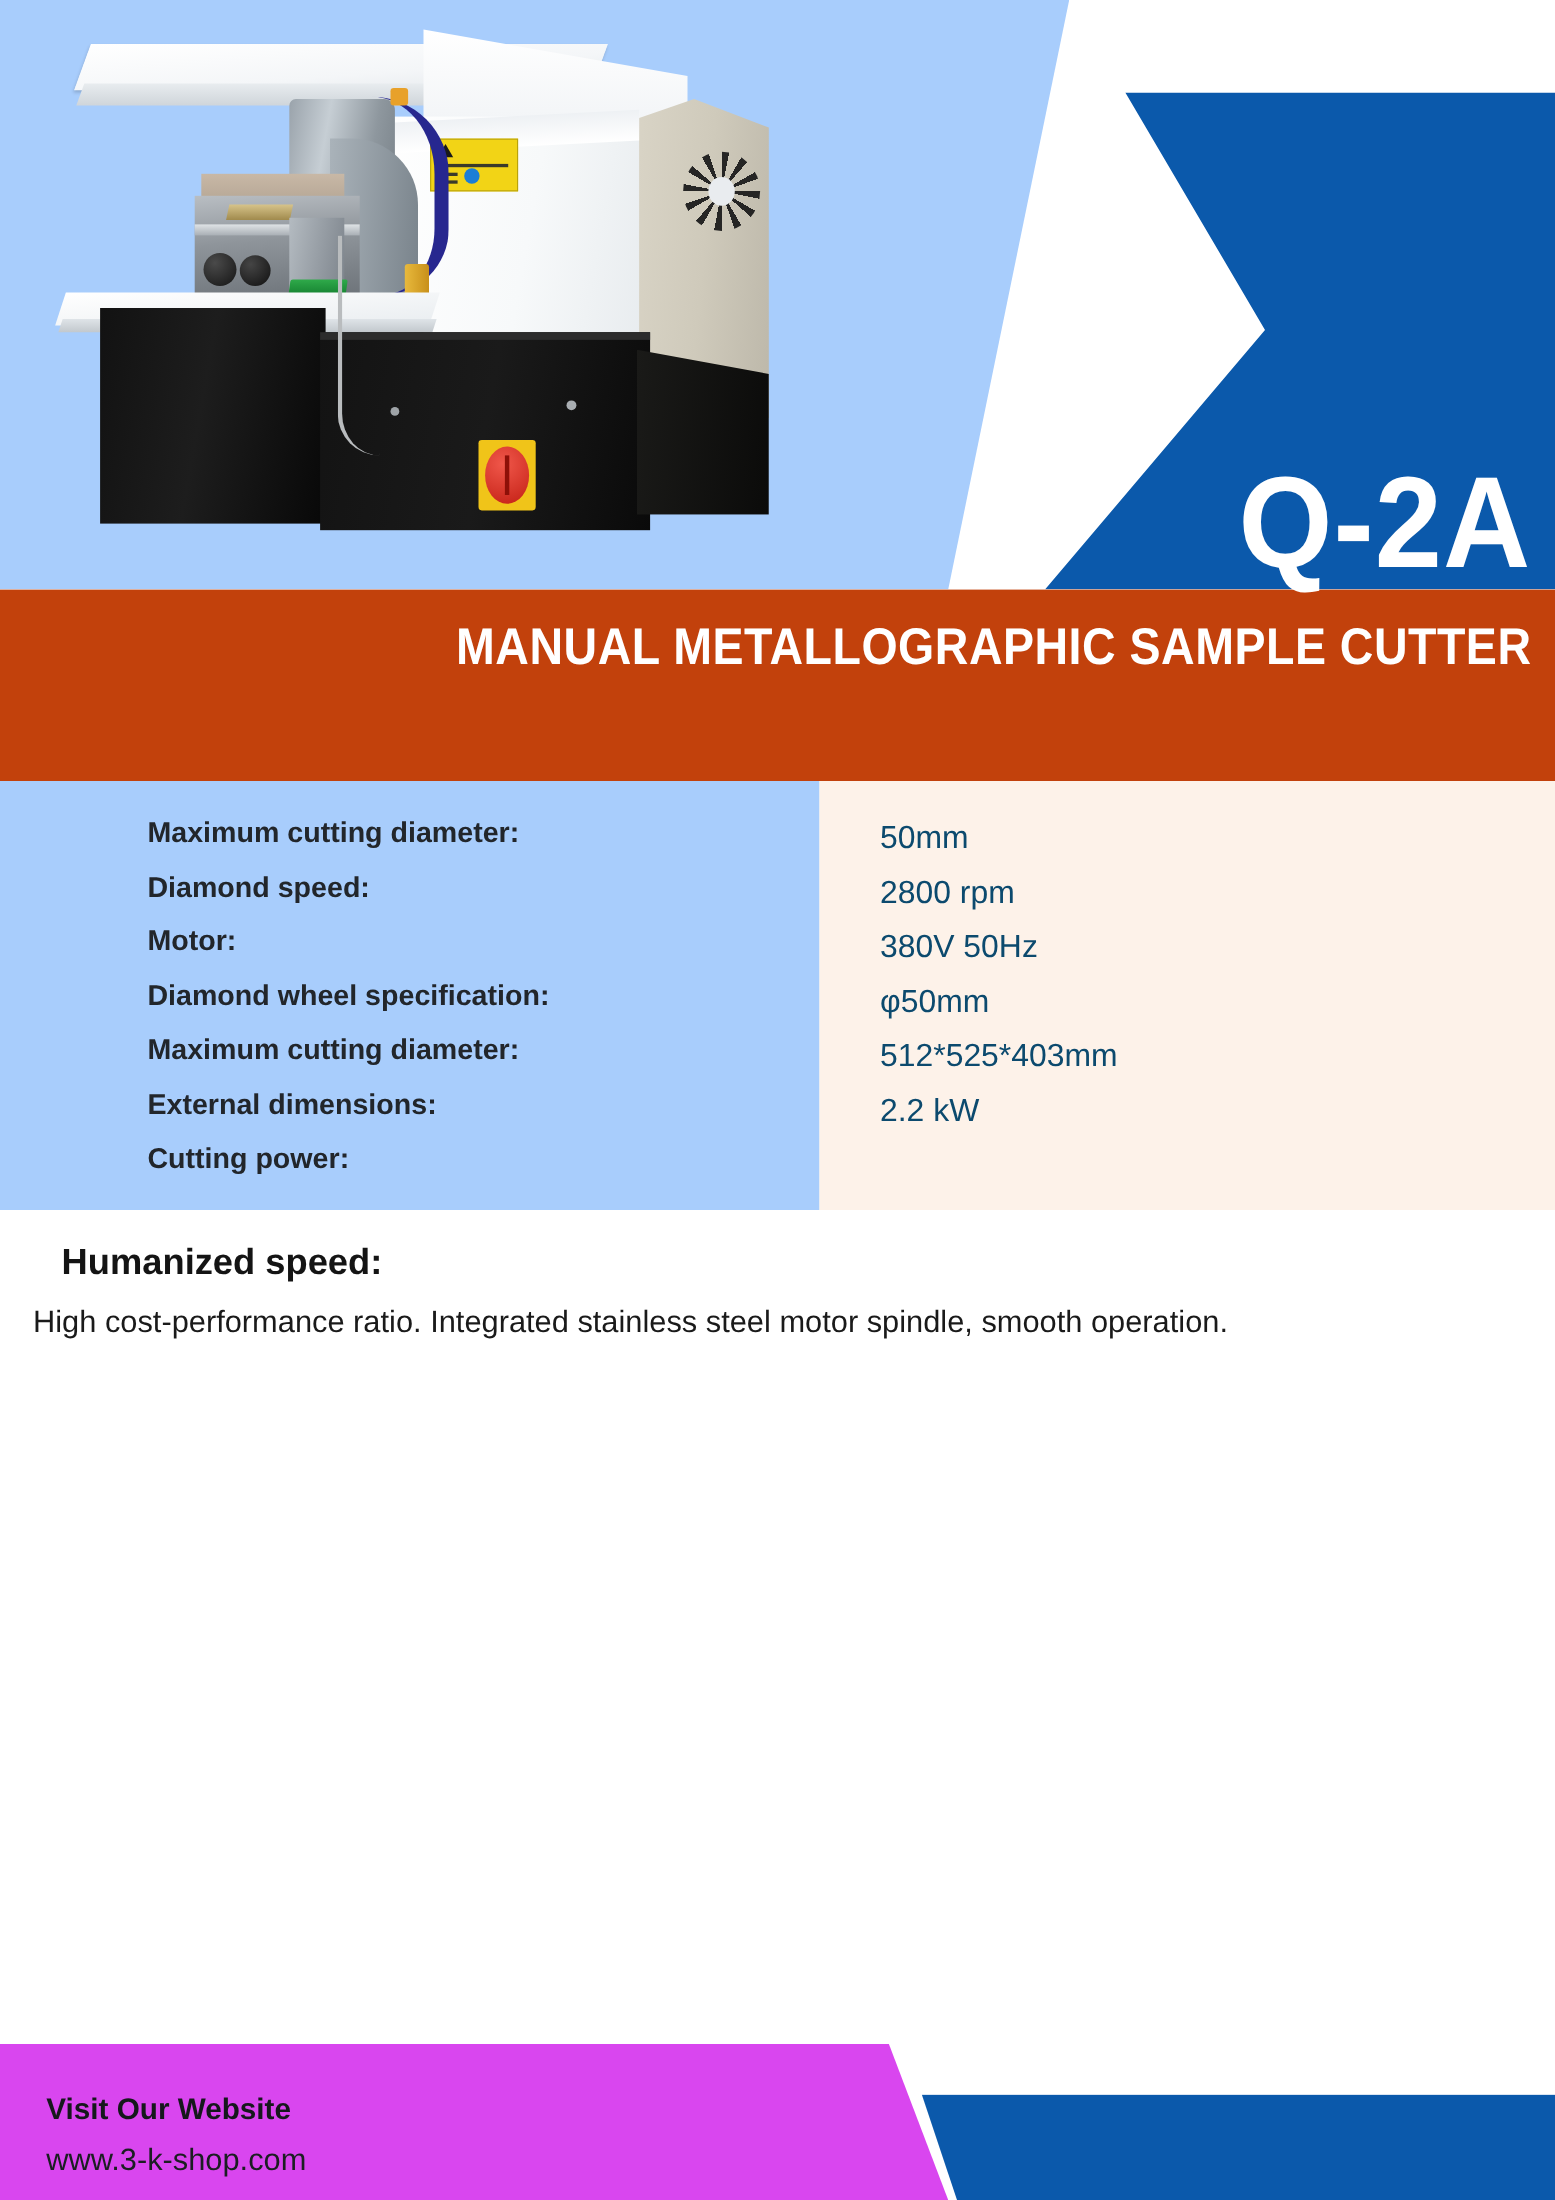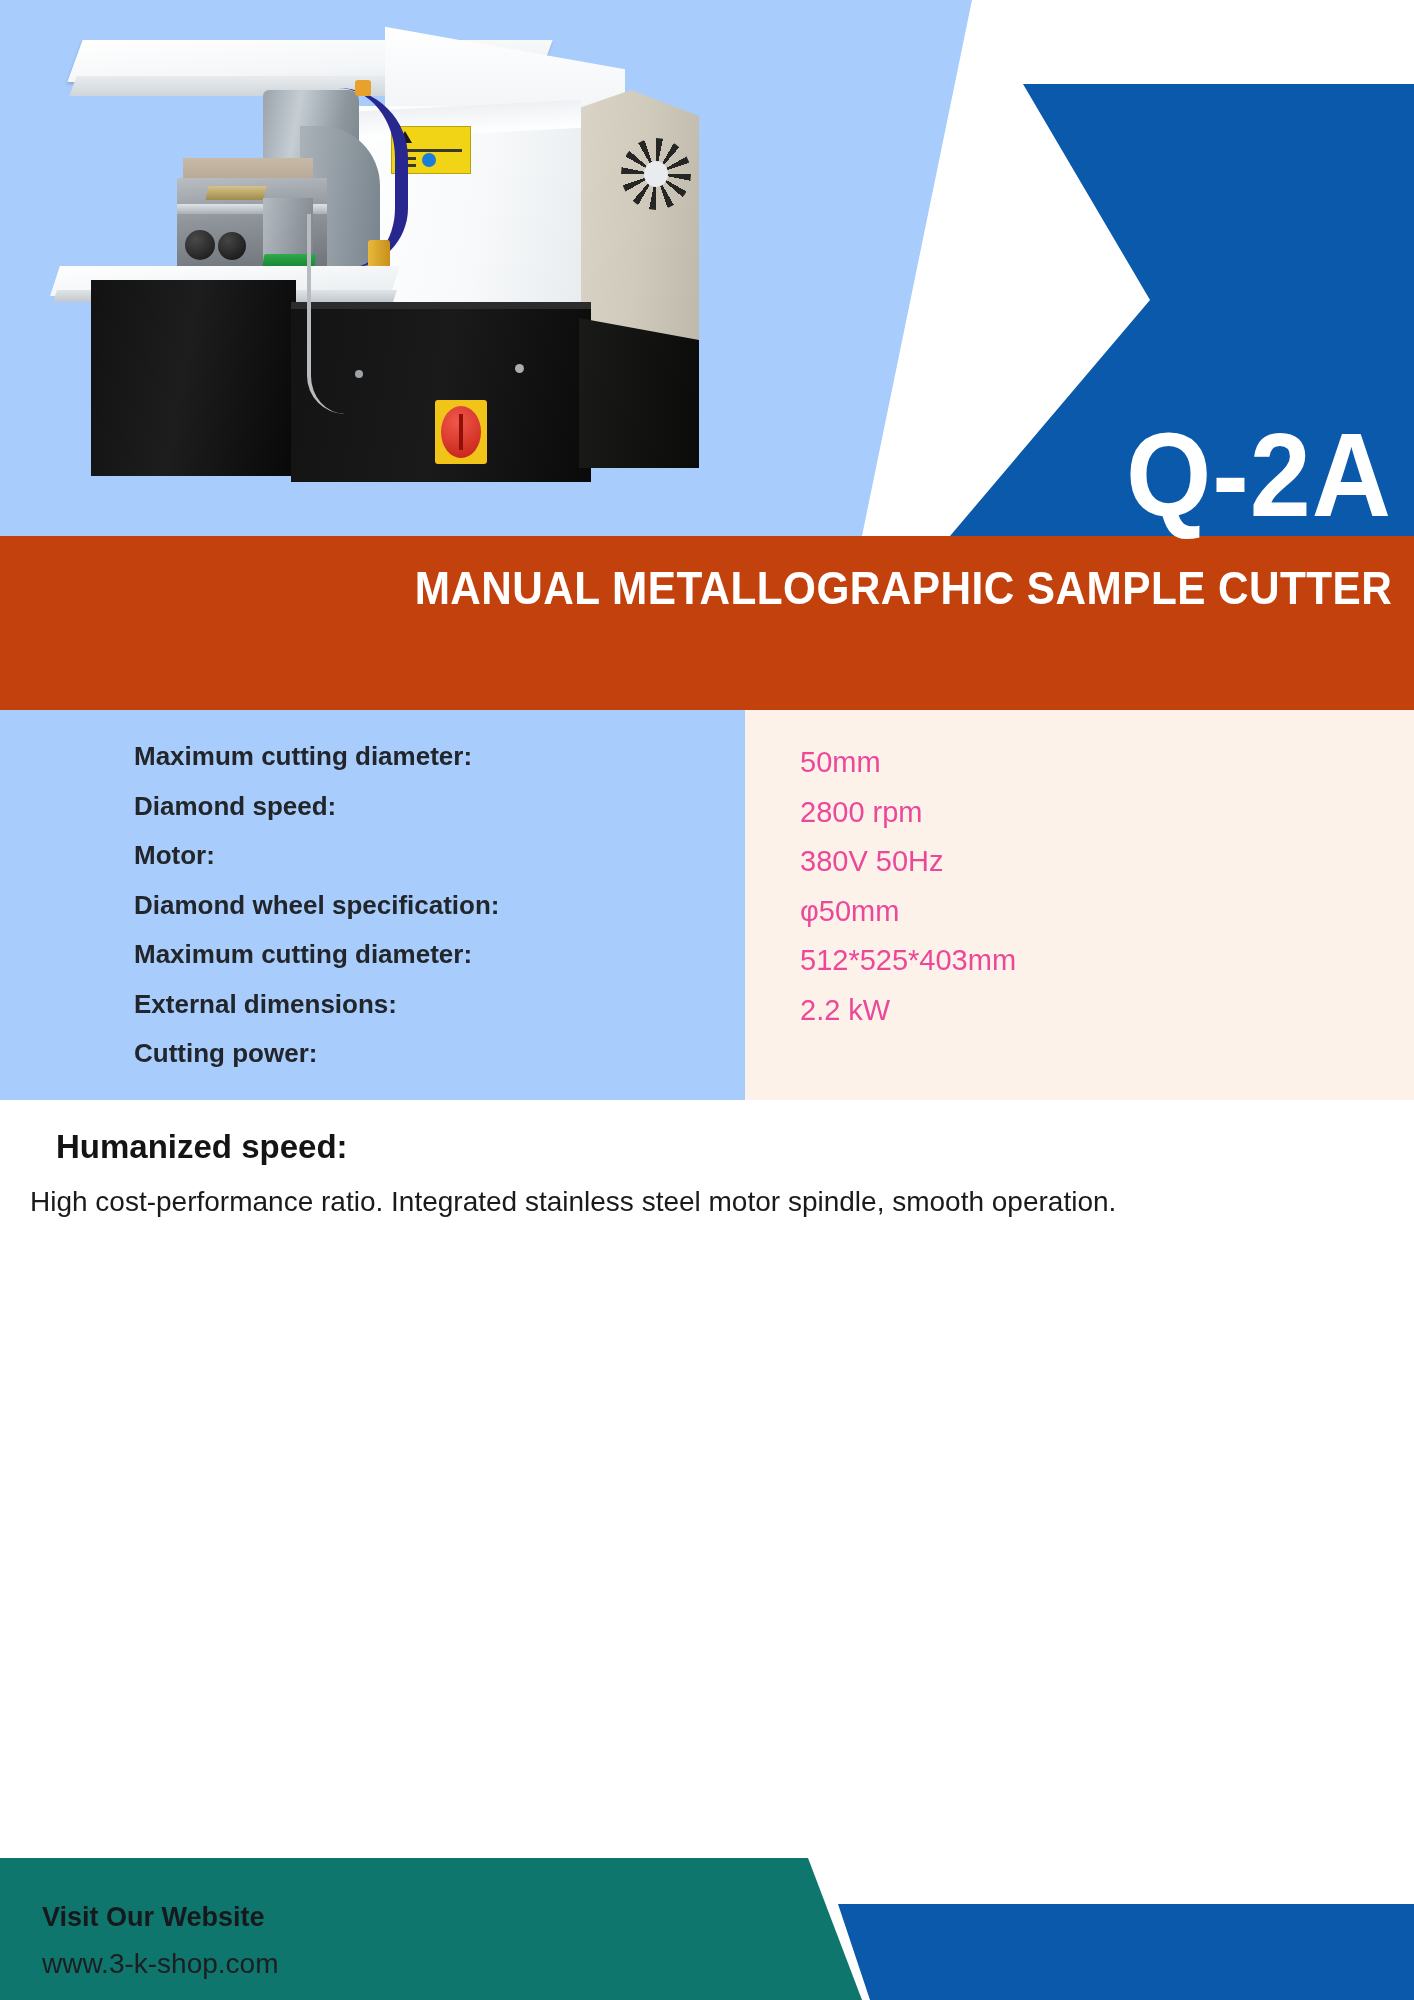--- a/index.html
+++ b/index.html
@@ -309,21 +309,21 @@
     width: 580px;
   }
   .spec-label {
     color: #22262b;
     font-size: 26px;
     font-weight: 700;
     line-height: 49.5px;
     white-space: nowrap;
   }
   .spec-value {
-    color: #ec4899;
+    color: #0c4a6e;
     font-size: 29px;
     font-weight: 400;
     line-height: 49.5px;
     white-space: nowrap;
   }
 
   
   .feature {
     position: absolute;
     left: 0; top: 1128px;
@@ -356,21 +356,21 @@
     position: absolute;
     left: 0; top: 64px;
     width: 1414px; height: 96px;
     background: #0b59ab;
     clip-path: polygon(838px 0, 1414px 0, 1414px 96px, 870px 96px);
   }
   .footer-light {
     position: absolute;
     left: 0; top: 18px;
     width: 1414px; height: 142px;
-    background: #0f766e;
+    background: #d946ef;
     clip-path: polygon(0 0, 808px 0, 862px 142px, 0 142px);
   }
   .footer-visit {
     position: absolute;
     left: 42px; top: 44px;
     font-size: 27px;
     font-weight: 700;
     color: #15181c;
     white-space: nowrap;
   }

